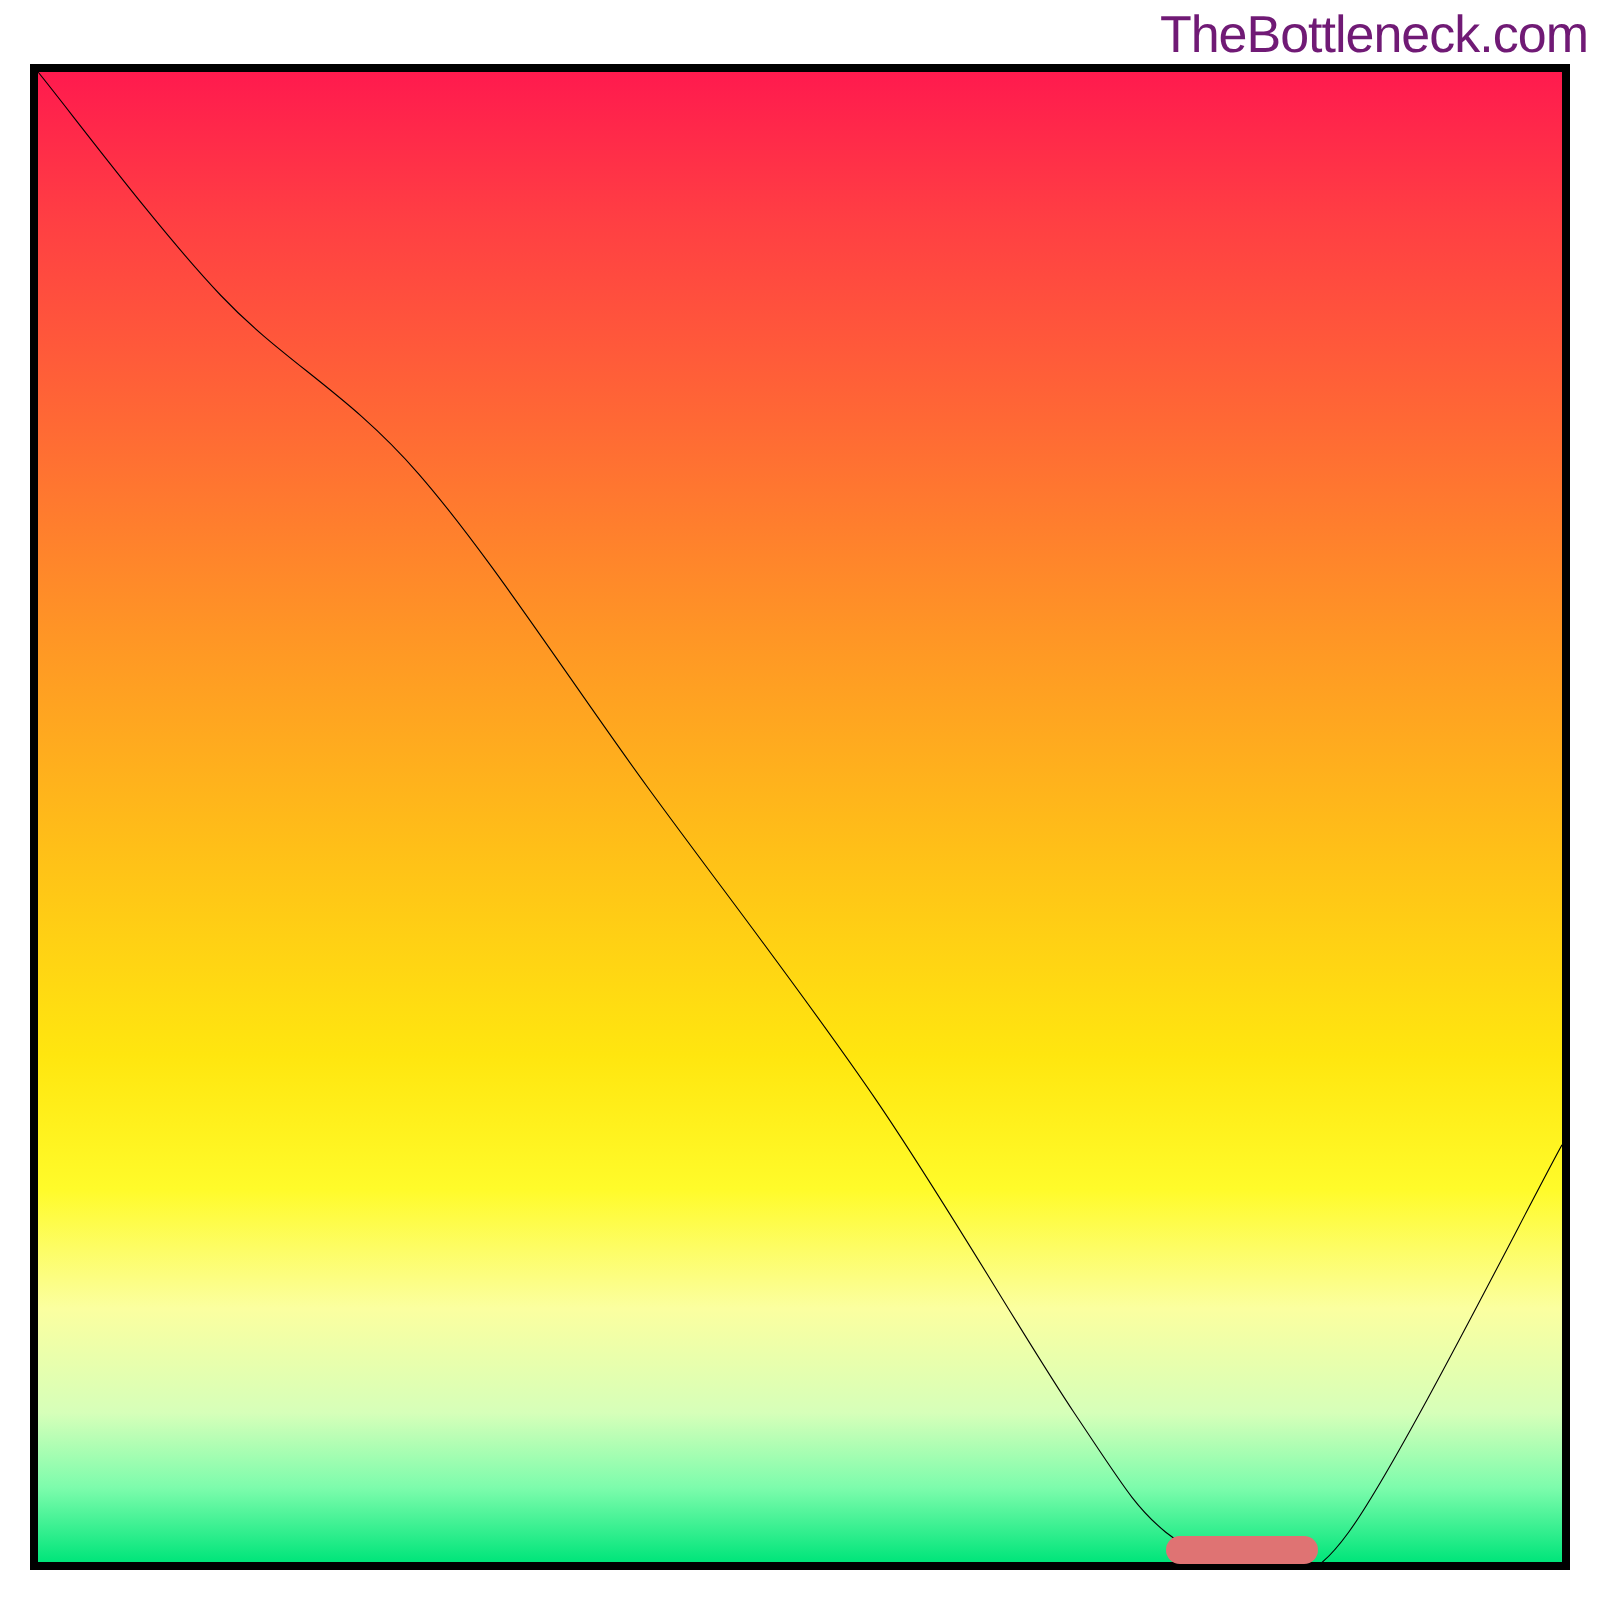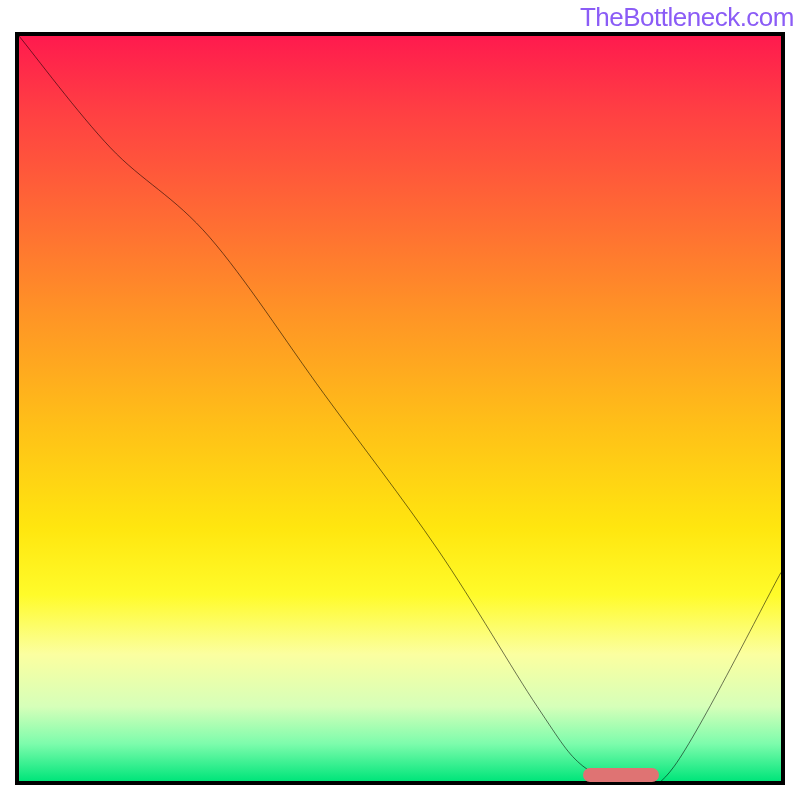--- a/index.html
+++ b/index.html
@@ -16,21 +16,21 @@
     width: 800px;
     height: 800px;
     box-sizing: border-box;
   }
   .watermark {
     position: absolute;
     top: 2px;
     right: 6px;
     font-size: 26px;
     font-weight: 500;
-    color: #8b5cf6;
+    color: #701a75;
     letter-spacing: -0.5px;
     z-index: 20;
   }
   .plot-area {
     position: absolute;
     left: 15px;
     top: 32px;
     width: 770px;
     height: 753px;
     background: linear-gradient(to bottom,

